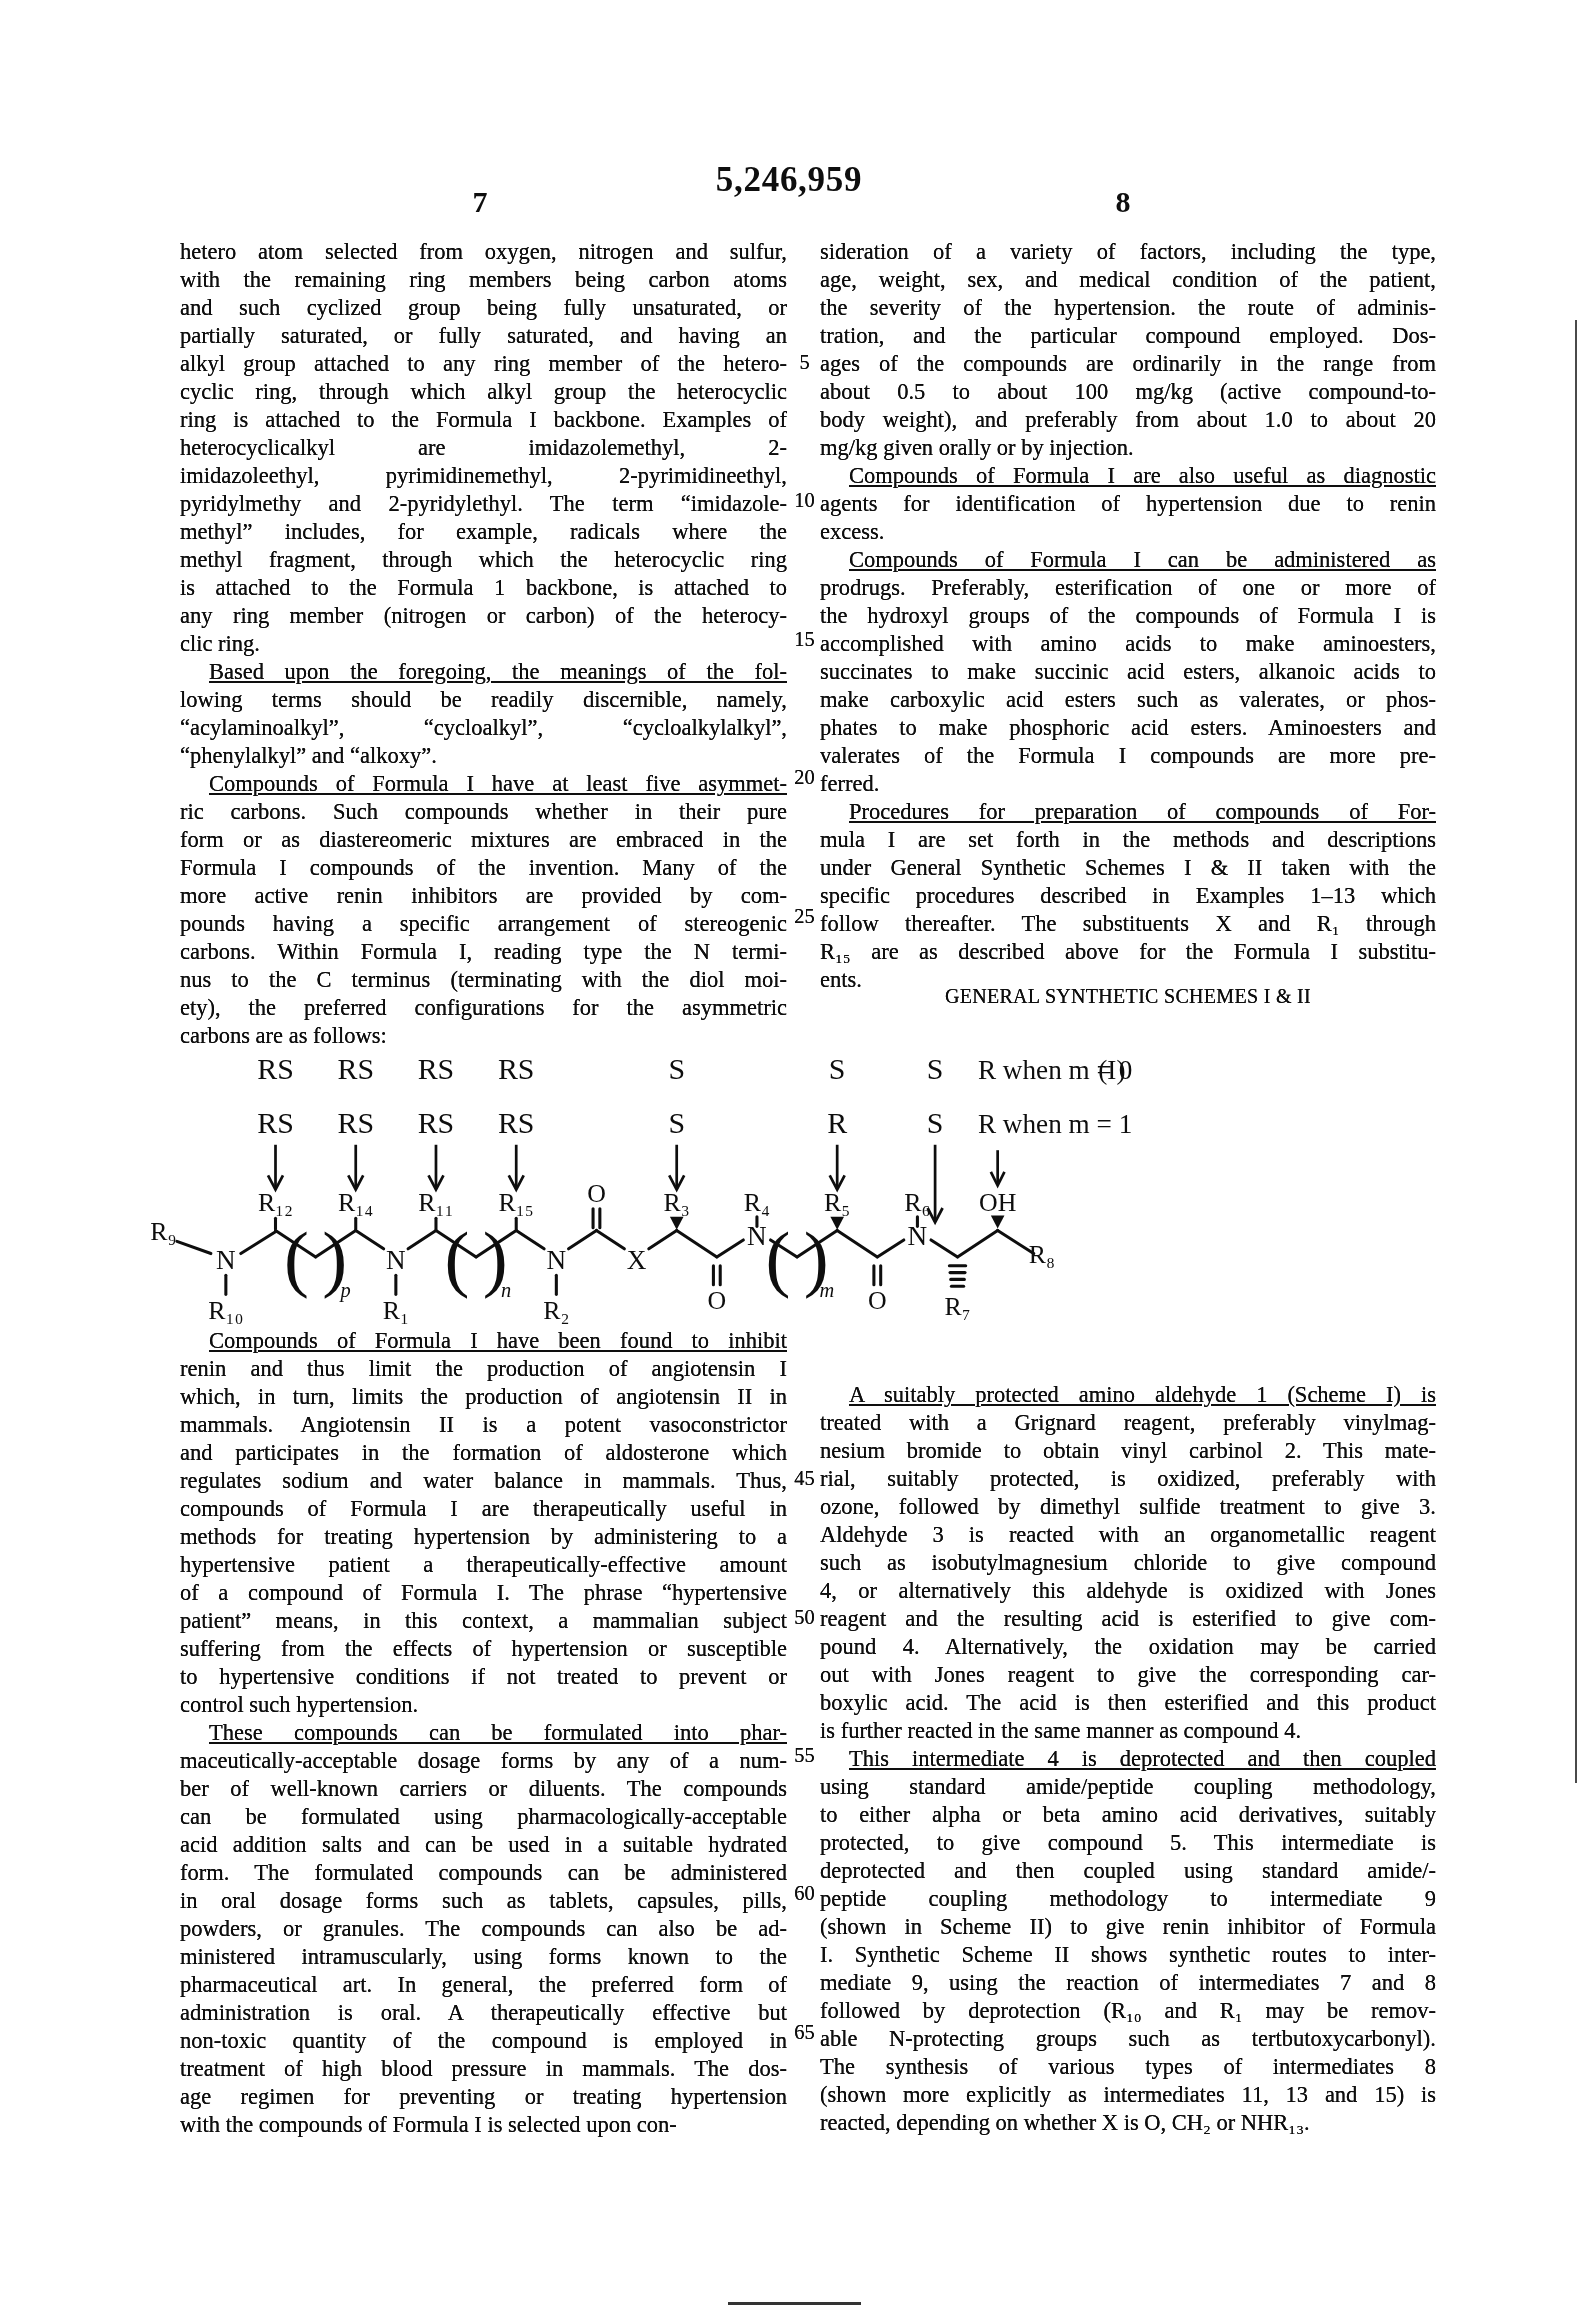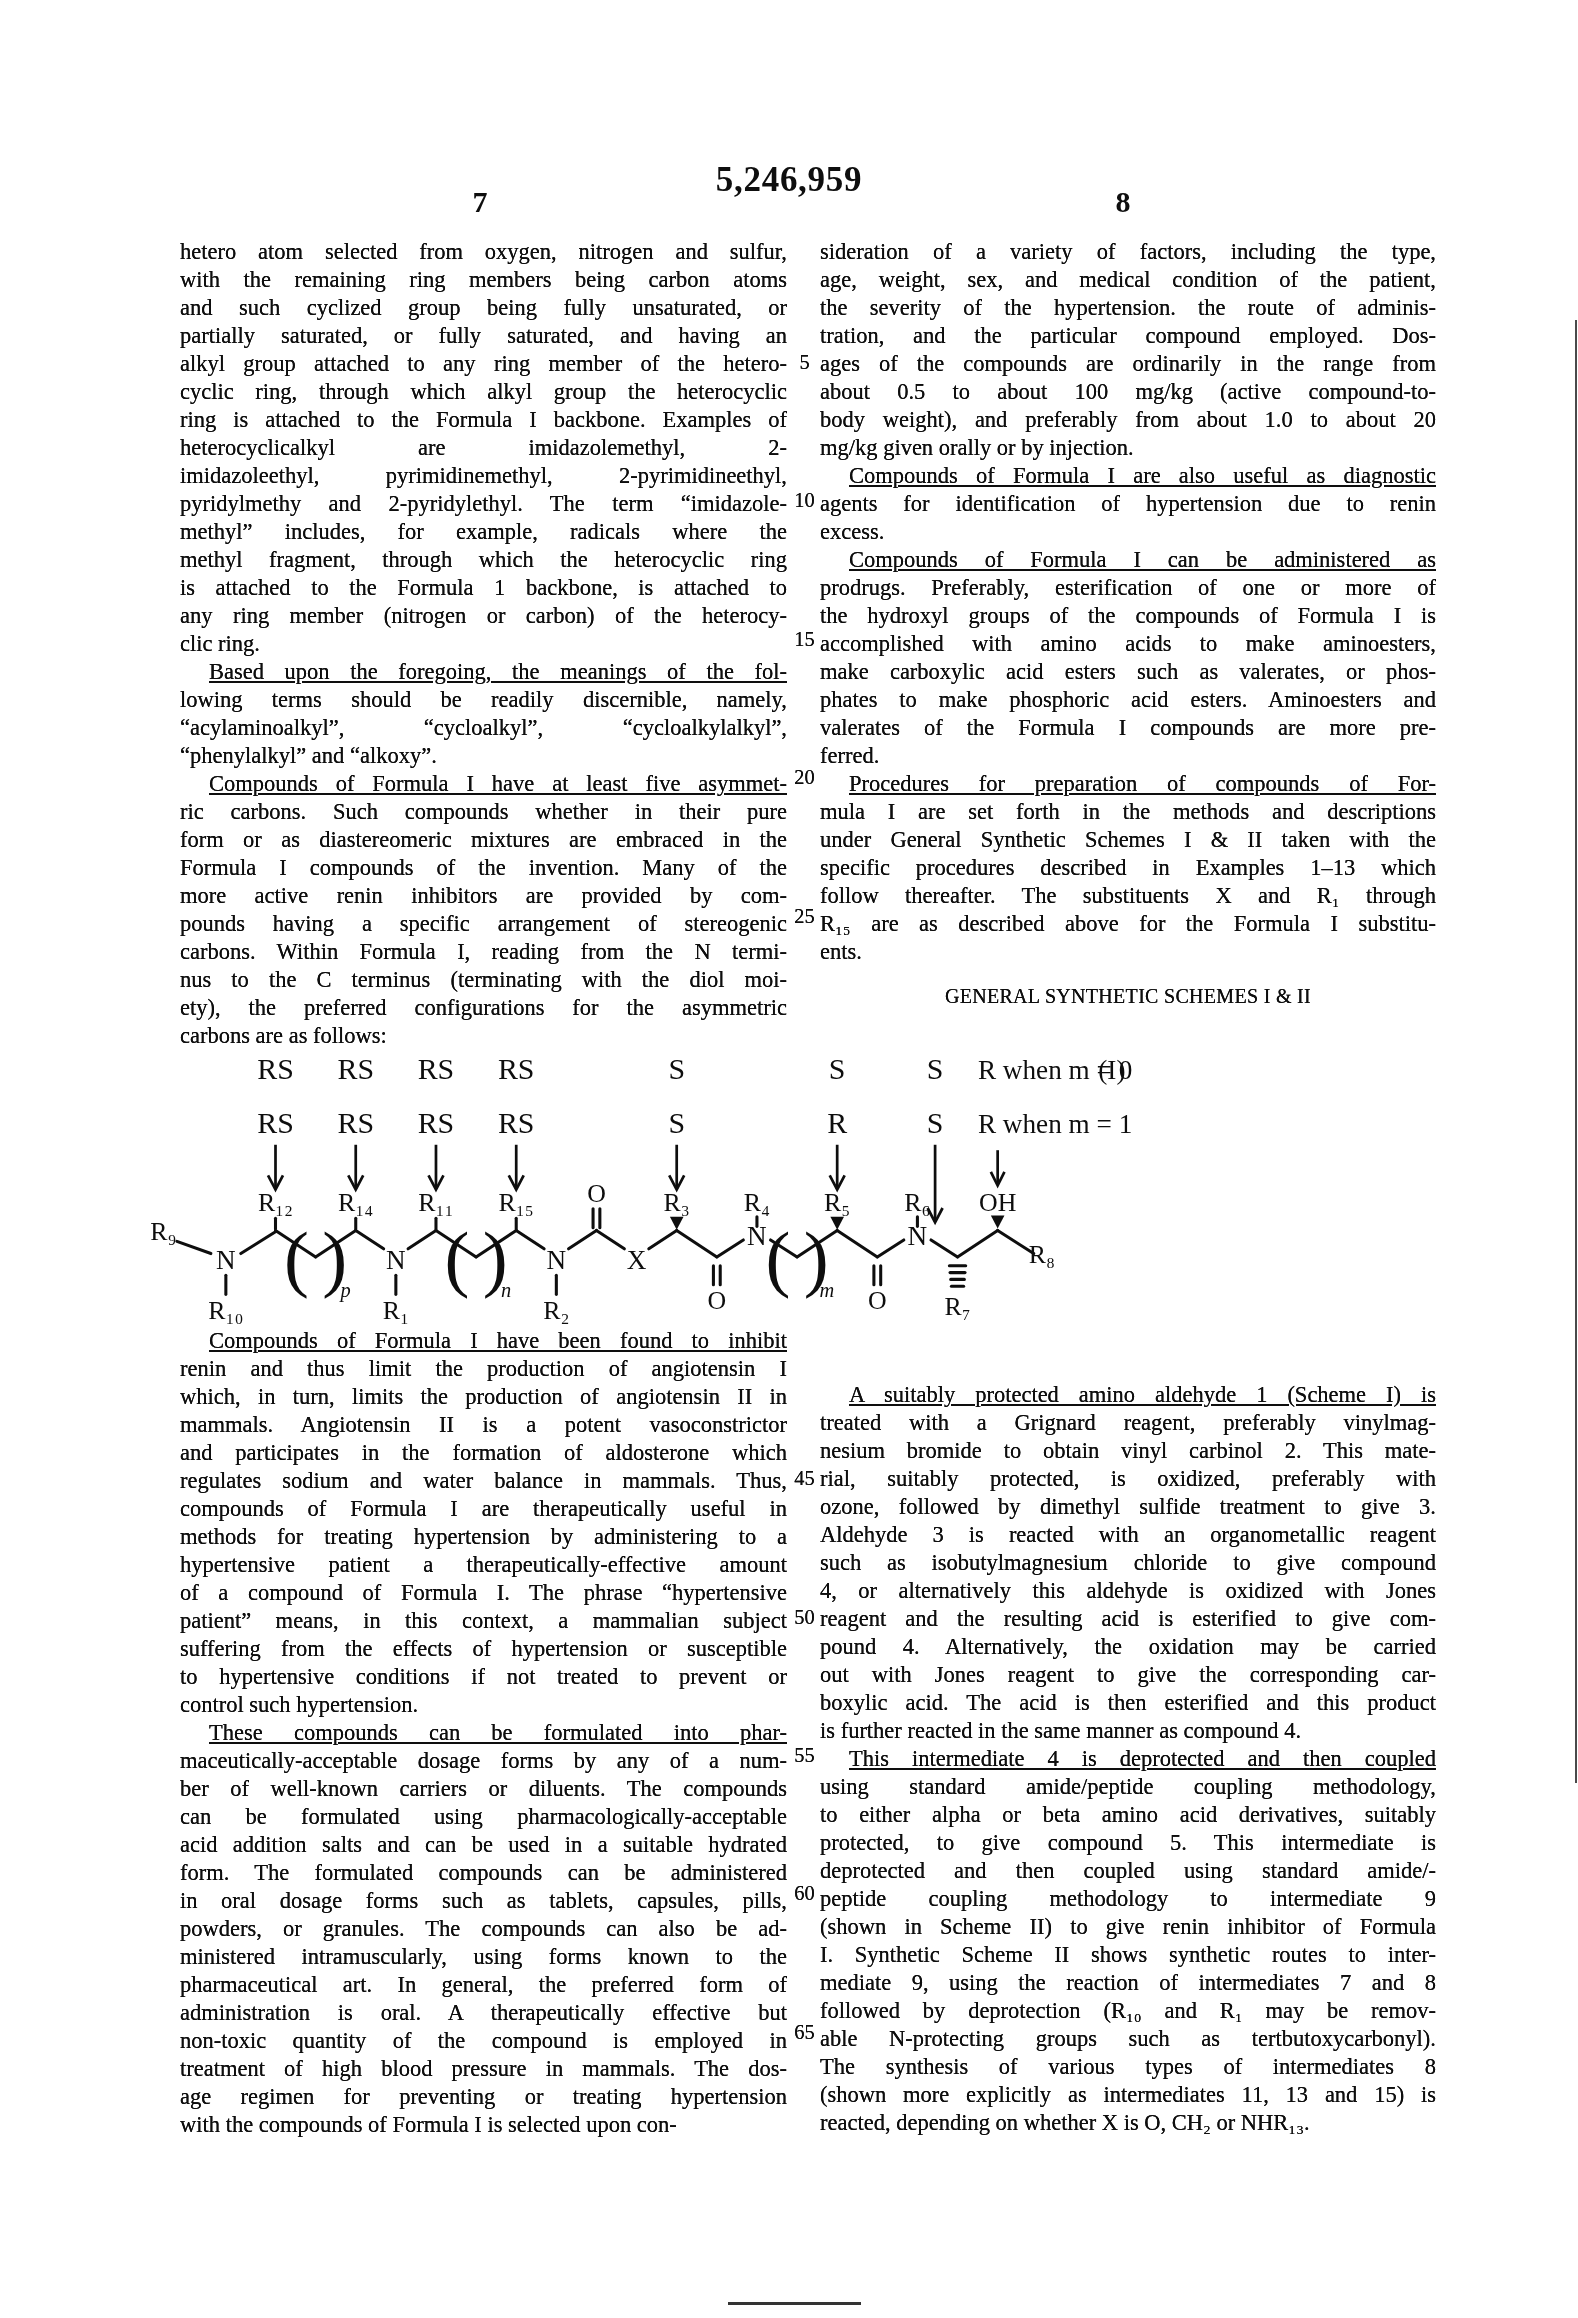--- a/index.html
+++ b/index.html
@@ -105,41 +105,42 @@
       <div class="tline ind">Based upon the foregoing, the meanings of the fol-</div>
       <div class="tline">lowing terms should be readily discernible, namely,</div>
       <div class="tline">“acylaminoalkyl”, “cycloalkyl”, “cycloalkylalkyl”,</div>
       <div class="tline end">“phenylalkyl” and “alkoxy”.</div>
       <div class="tline ind">Compounds of Formula I have at least five asymmet-</div>
       <div class="tline">ric carbons. Such compounds whether in their pure</div>
       <div class="tline">form or as diastereomeric mixtures are embraced in the</div>
       <div class="tline">Formula I compounds of the invention. Many of the</div>
       <div class="tline">more active renin inhibitors are provided by com-</div>
       <div class="tline">pounds having a specific arrangement of stereogenic</div>
-      <div class="tline">carbons. Within Formula I, reading from the N termi-</div>
+      <div class="tline">carbons. Within Formula I, reading type the N termi-</div>
       <div class="tline">nus to the C terminus (terminating with the diol moi-</div>
       <div class="tline">ety), the preferred configurations for the asymmetric</div>
       <div class="tline end">carbons are as follows:</div>
     </div>
   <div class="textcol col-right-top">
       <div class="tline">sideration of a variety of factors, including the type,</div>
       <div class="tline">age, weight, sex, and medical condition of the patient,</div>
       <div class="tline">the severity of the hypertension. the route of adminis-</div>
       <div class="tline">tration, and the particular compound employed. Dos-</div>
       <div class="tline">ages of the compounds are ordinarily in the range from</div>
       <div class="tline">about 0.5 to about 100 mg/kg (active compound-to-</div>
       <div class="tline">body weight), and preferably from about 1.0 to about 20</div>
       <div class="tline end">mg/kg given orally or by injection.</div>
       <div class="tline ind">Compounds of Formula I are also useful as diagnostic</div>
       <div class="tline">agents for identification of hypertension due to renin</div>
       <div class="tline end">excess.</div>
       <div class="tline ind">Compounds of Formula I can be administered as</div>
       <div class="tline">prodrugs. Preferably, esterification of one or more of</div>
       <div class="tline">the hydroxyl groups of the compounds of Formula I is</div>
       <div class="tline">accomplished with amino acids to make aminoesters,</div>
+      <div class="tline">succinates to make succinic acid esters, alkanoic acids to</div>
       <div class="tline">make carboxylic acid esters such as valerates, or phos-</div>
       <div class="tline">phates to make phosphoric acid esters. Aminoesters and</div>
       <div class="tline">valerates of the Formula I compounds are more pre-</div>
       <div class="tline end">ferred.</div>
       <div class="tline ind">Procedures for preparation of compounds of For-</div>
       <div class="tline">mula I are set forth in the methods and descriptions</div>
       <div class="tline">under General Synthetic Schemes I &amp; II taken with the</div>
       <div class="tline">specific procedures described in Examples 1–13 which</div>
       <div class="tline">follow thereafter. The substituents X and R₁ through</div>
       <div class="tline">R₁₅ are as described above for the Formula I substitu-</div>

